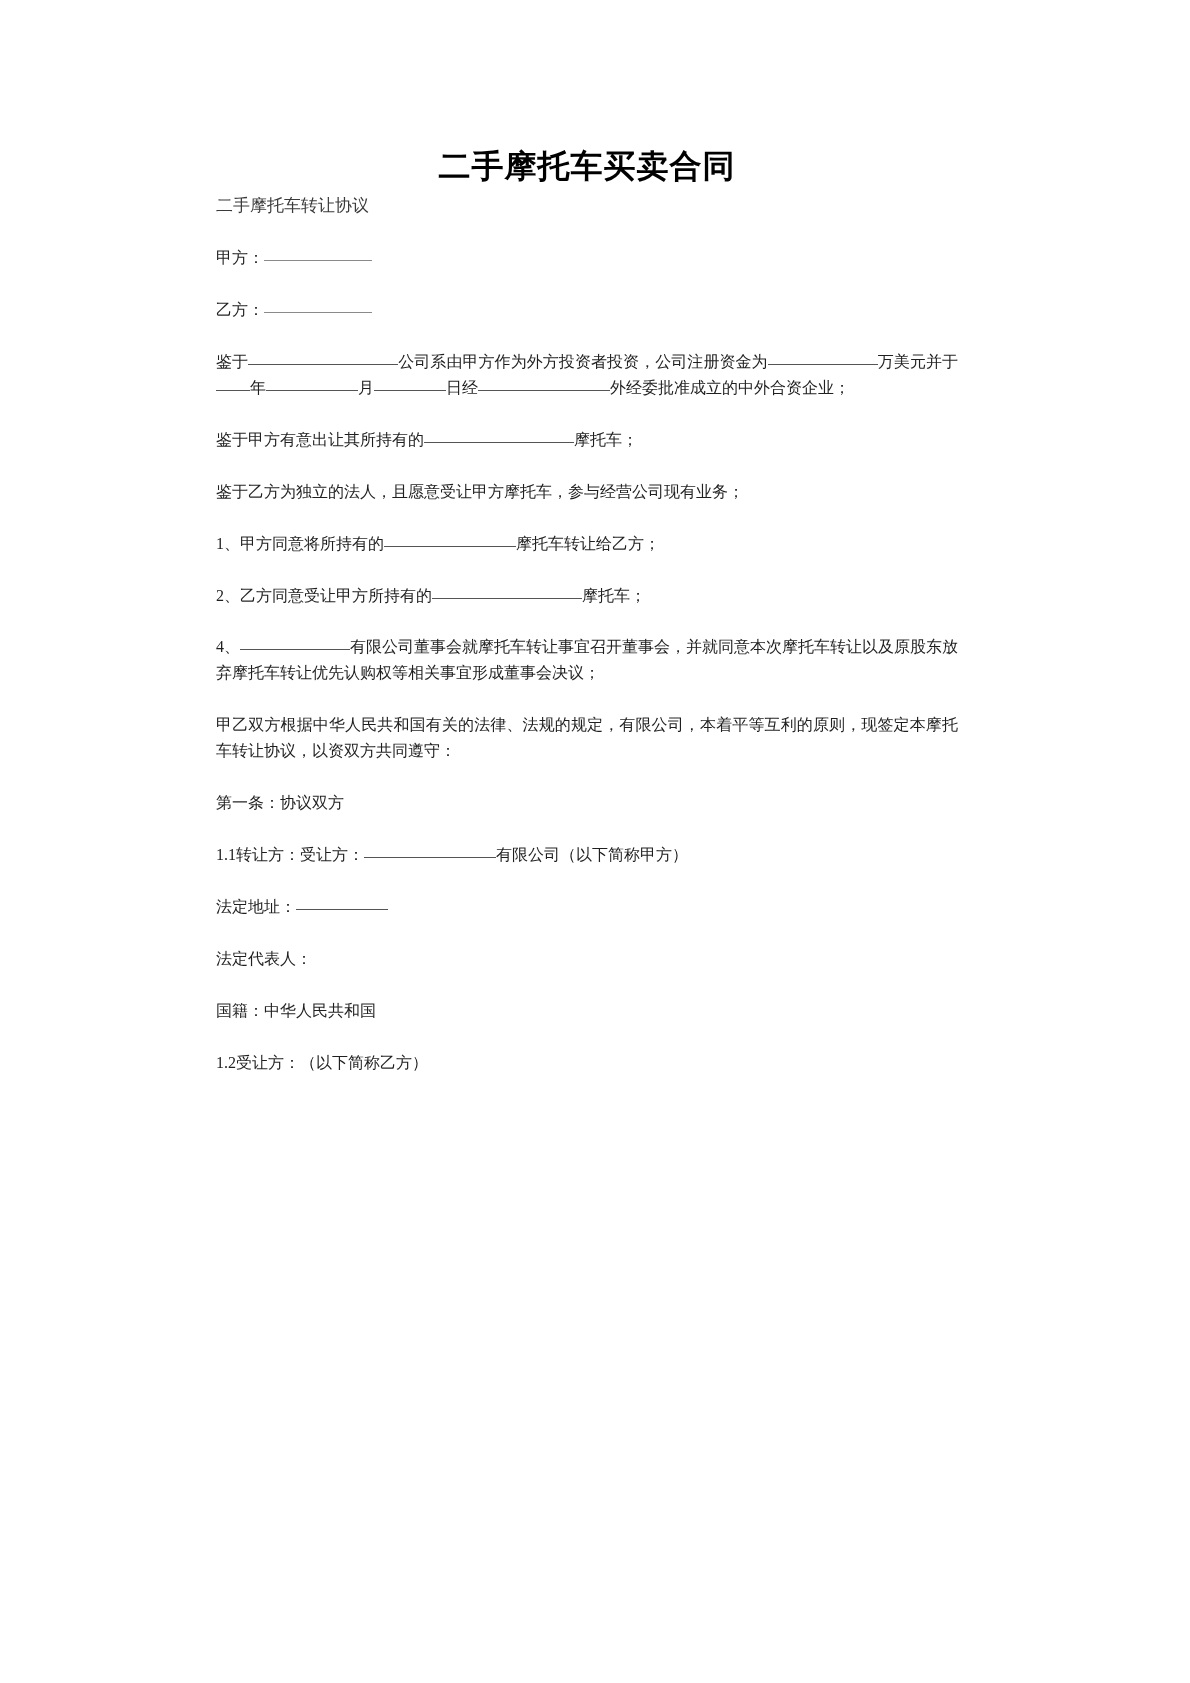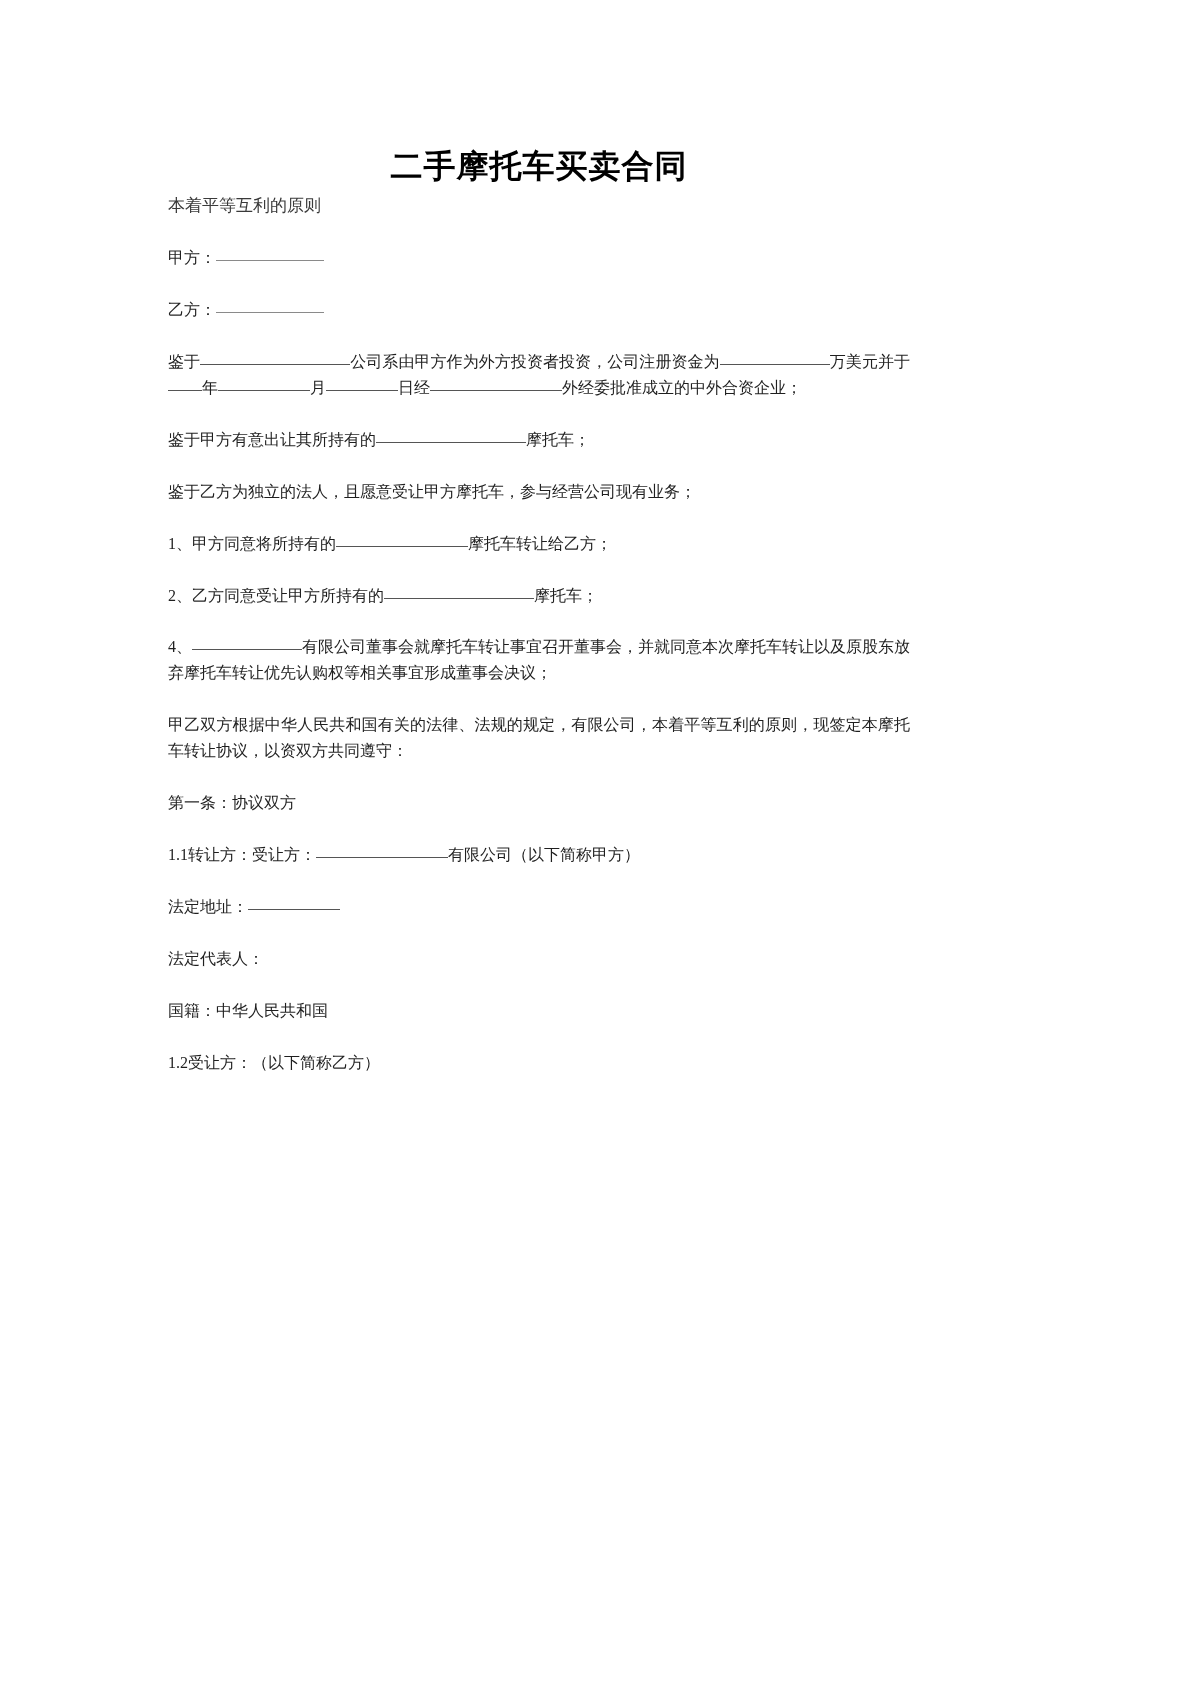--- a/index.html
+++ b/index.html
@@ -14,20 +14,21 @@
     color: #1a1a1a;
     -webkit-font-smoothing: antialiased;
   }
   .page {
     position: relative;
     width: 1078px;
     height: 1683px;
     box-sizing: border-box;
     padding: 146px 168px 0 168px;
     background: #ffffff;
+    margin-left: 48px;
   }
   .doc-title {
     font-size: 32px;
     font-weight: bold;
     text-align: center;
     letter-spacing: 1px;
     line-height: 1.25;
     margin: 0 0 6px 0;
     color: #000000;
   }
@@ -62,21 +63,21 @@
   .b-xxl { width: 150px; }
   .b-party { width: 108px; border-bottom-color: #8a8a8a; }
 </style>
 </head>
 <body>
 
 <div class="page">
 
   <h1 class="doc-title">二手摩托车买卖合同</h1>
 
-  <p class="subtitle">本着平等互利的原则</p>
+  <p class="subtitle">二手摩托车转让协议</p>
 
   <p class="para"><span>甲方：</span><span class="blank b-party"></span></p>
 
   <p class="para"><span>乙方：</span><span class="blank b-party"></span></p>
 
   <p class="para"><span>鉴于</span><span class="blank b-xxl"></span><span>公司系由甲方作为外方投资者投资，公司注册资金为</span><span class="blank b-lg"></span><span>万美元并于</span><span class="blank b-xs"></span><span>年</span><span class="blank b-md"></span><span>月</span><span class="blank b-sm"></span><span>日经</span><span class="blank b-xl"></span><span>外经委批准成立的中外合资企业；</span></p>
 
   <p class="para"><span>鉴于甲方有意出让其所持有的</span><span class="blank b-xxl"></span><span>摩托车；</span></p>
 
   <p class="para">鉴于乙方为独立的法人，且愿意受让甲方摩托车，参与经营公司现有业务；</p>

